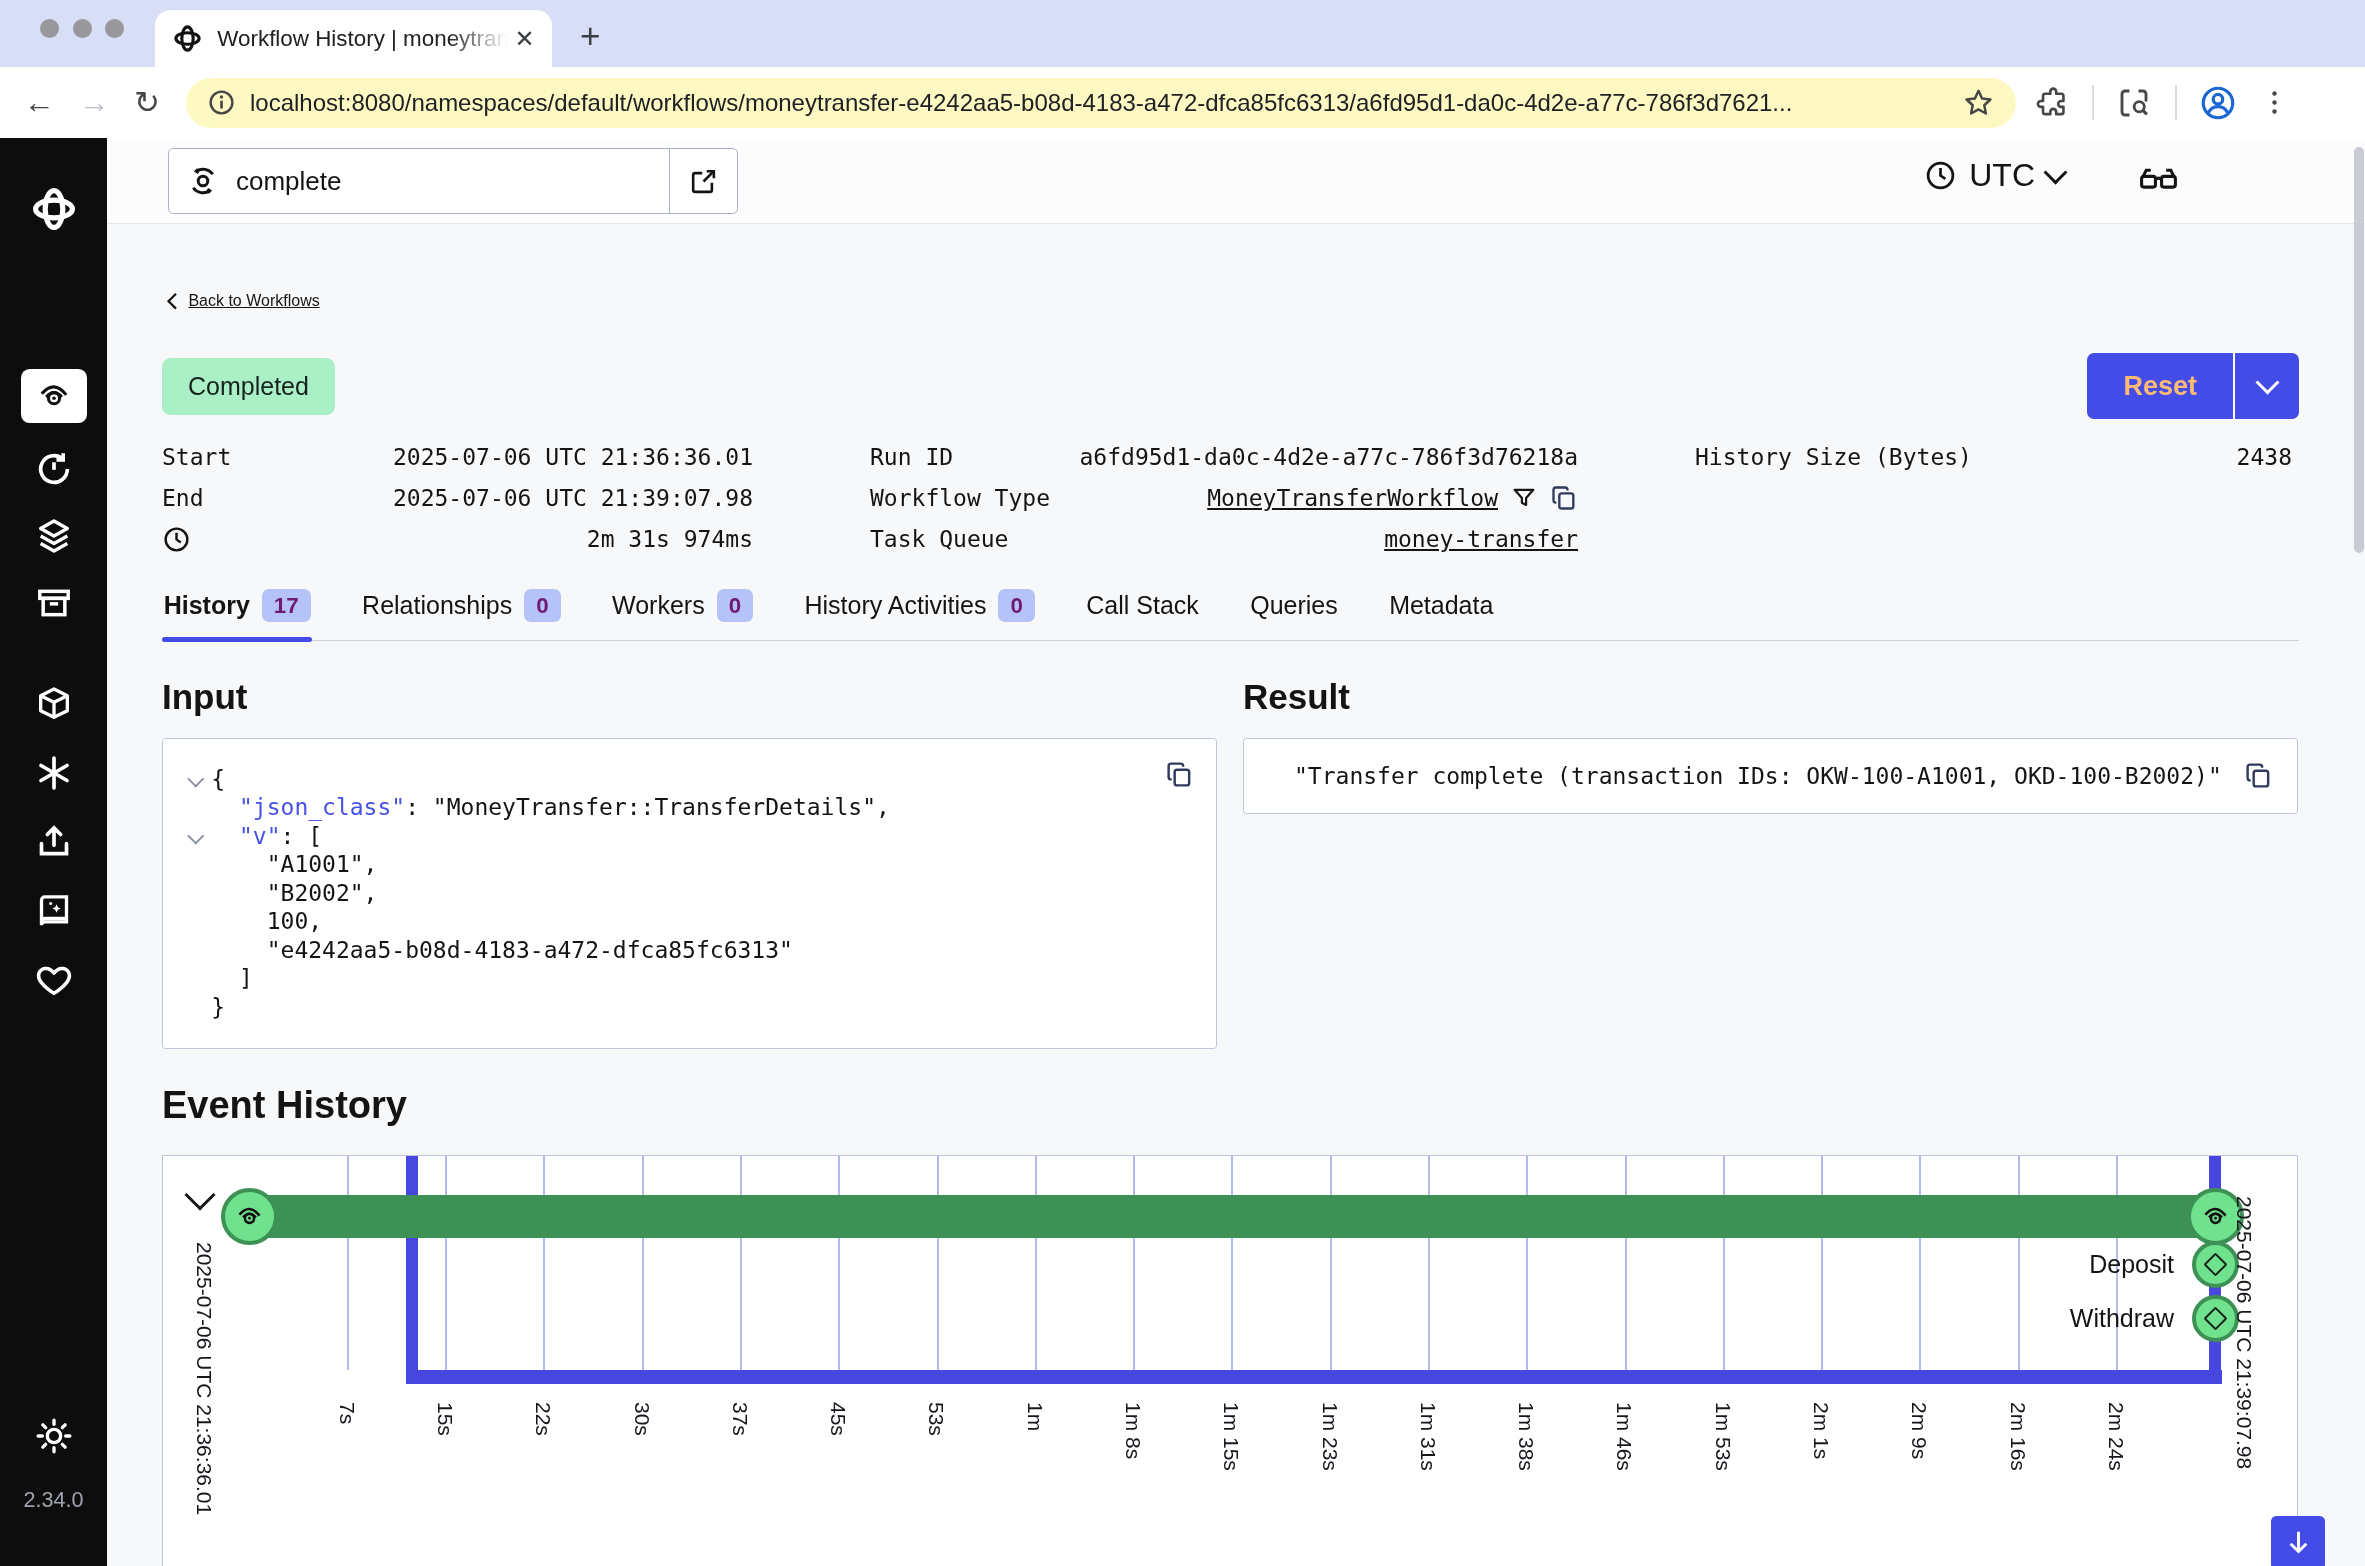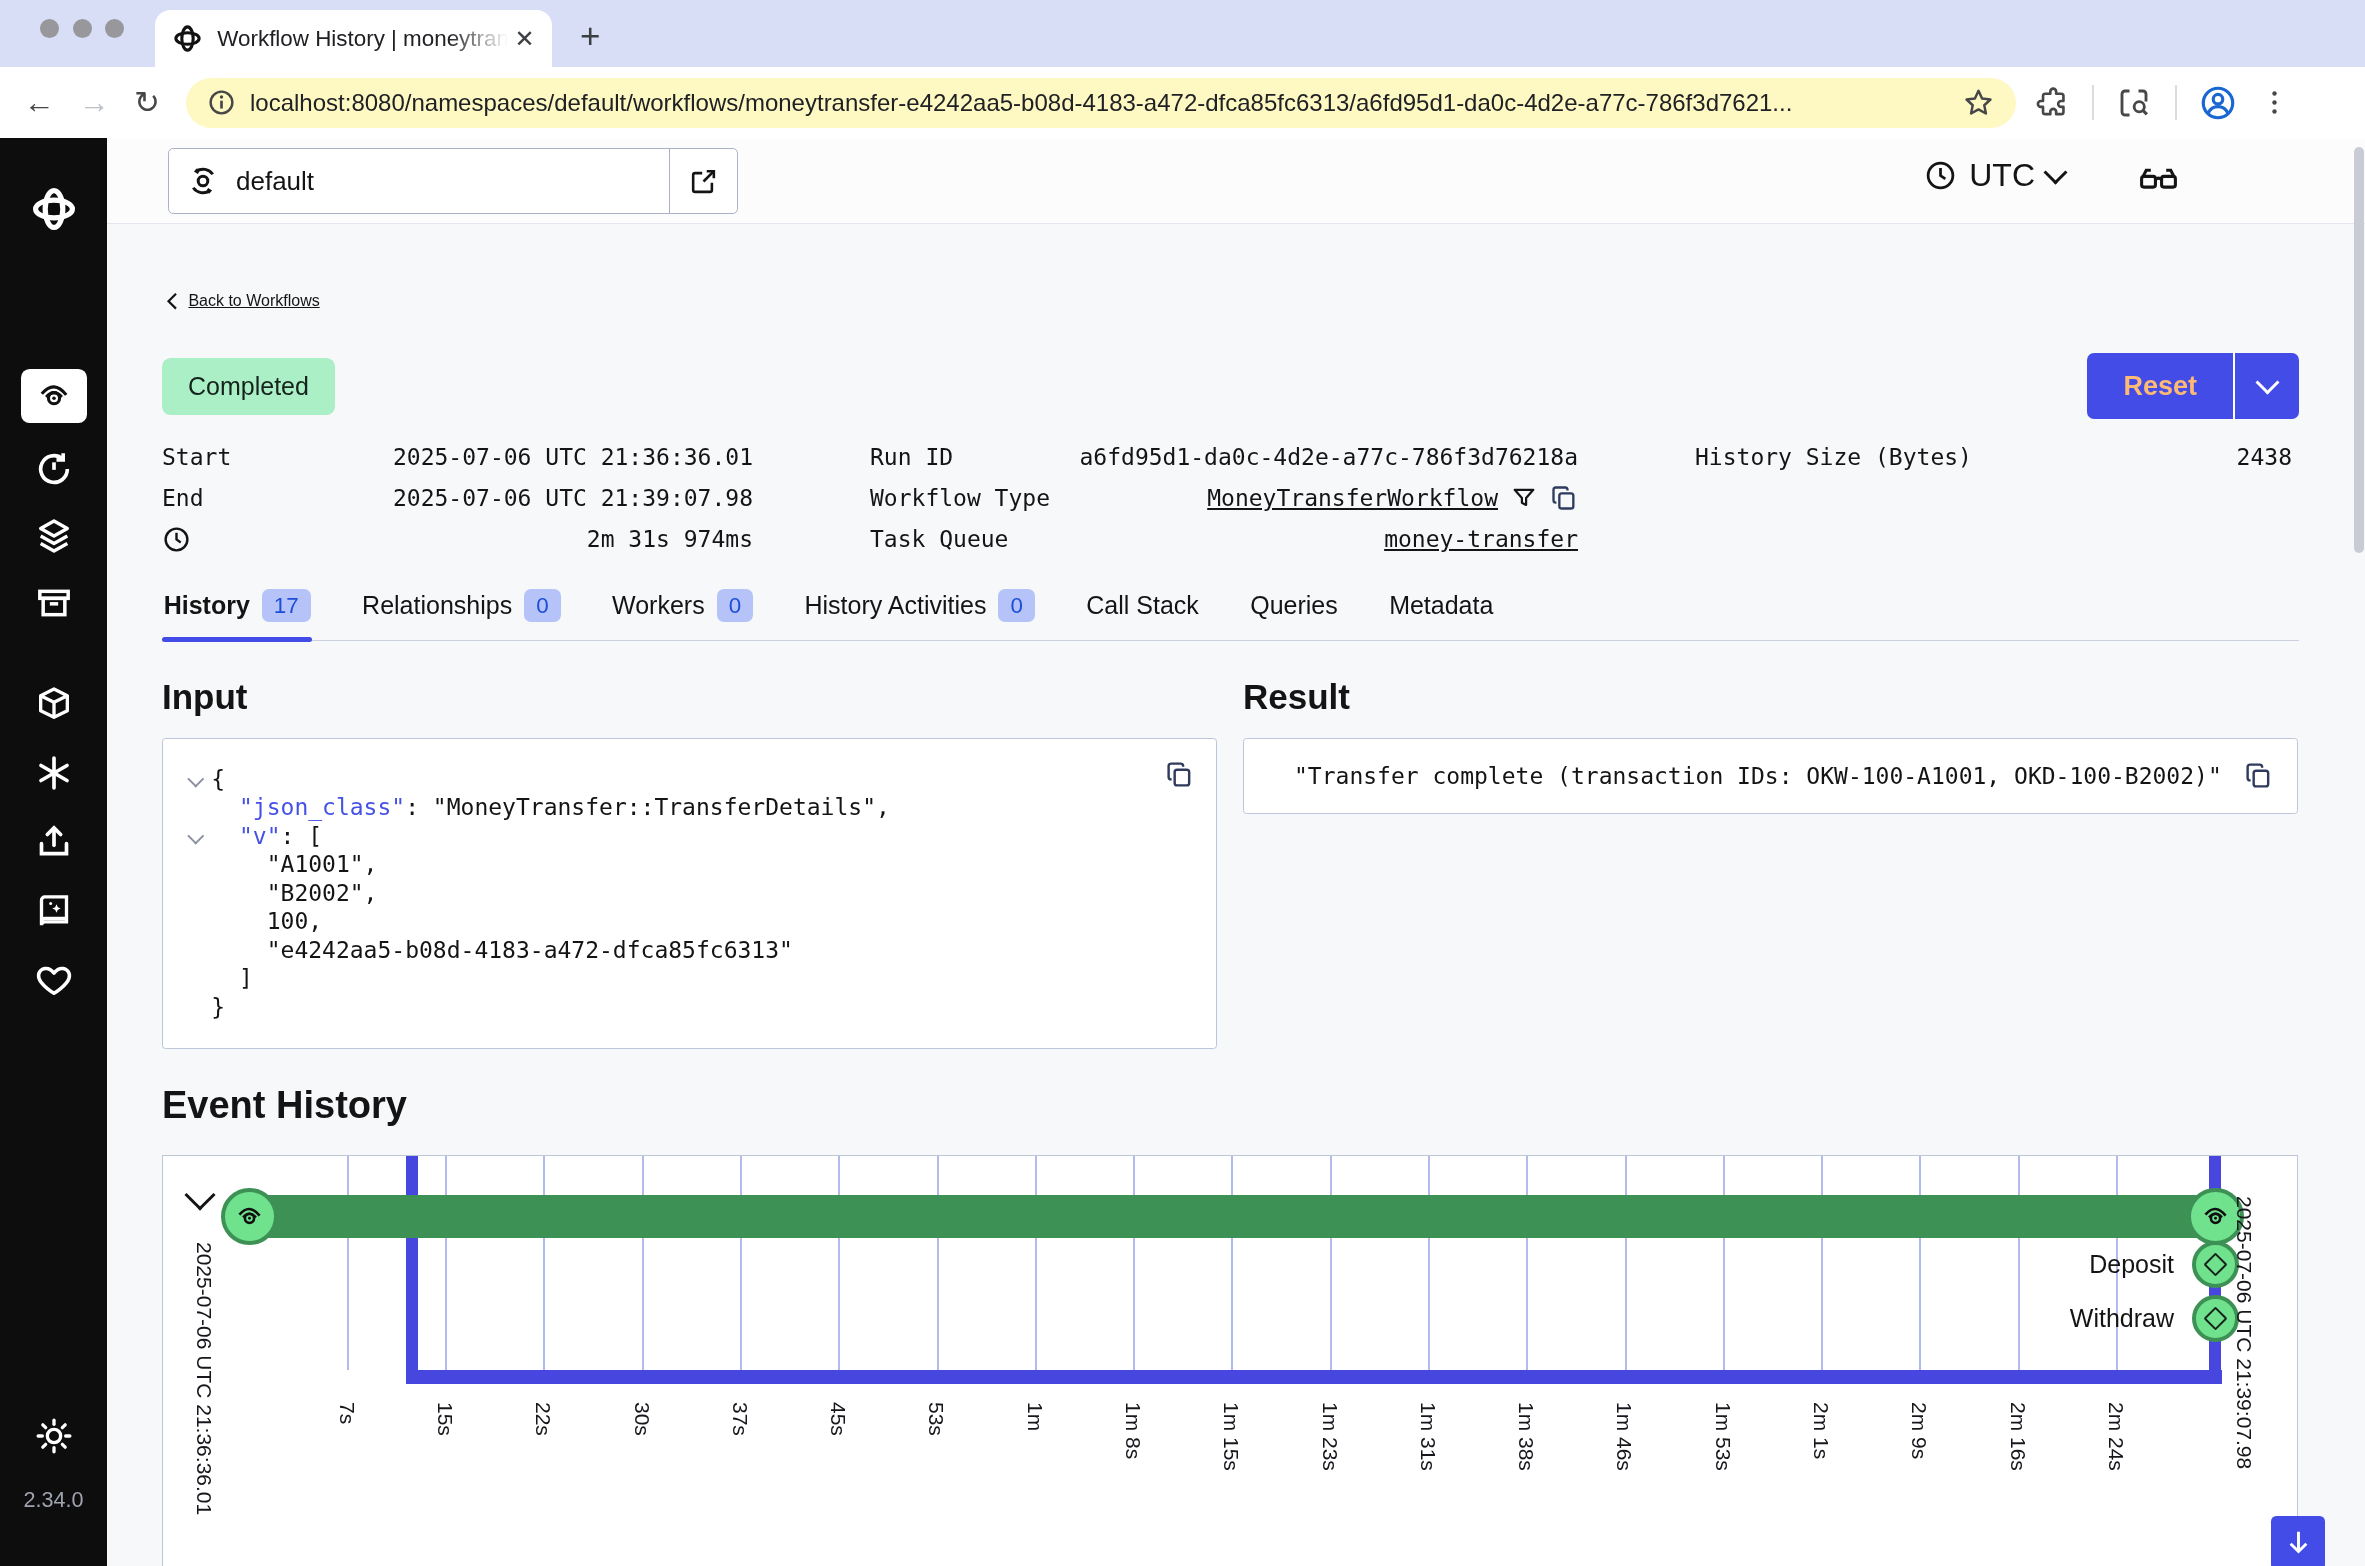--- a/index.html
+++ b/index.html
@@ -65,21 +65,21 @@
   .dcol3{width:597px;margin-left:117px;}
   .drow{height:41px;display:flex;align-items:center;justify-content:space-between;}
   .dlabel{color:#141414;}
   .dvalue{display:flex;align-items:center;justify-content:flex-end;gap:12px;white-space:nowrap;}
   .dlink{color:#141414;text-decoration:underline;}
 
   .ptabs{display:flex;margin-top:21px;gap:48px;border-bottom:1.7px solid #ccd1de;position:relative;}
   .ptab{display:flex;align-items:center;gap:12px;font-size:25px;padding:8.6px 1.7px 17.3px 1.7px;position:relative;color:#141414;}
   .ptab.active{font-weight:700;}
   .ptab.active::after{content:"";position:absolute;left:0;right:0;bottom:-2.6px;height:5.2px;background:#444CE7;border-radius:2.6px;}
-  .tab-badge{background:#b5c3f8;color:#1d4ed8;font-size:22.4px;font-weight:400;border-radius:7px;padding:3.5px 12px;}
+  .tab-badge{background:#b5c3f8;color:#701a75;font-size:22.4px;font-weight:700;border-radius:7px;padding:3.5px 12px;}
 
   .iosec{display:flex;margin-top:36px;gap:26px;}
   .iocol{width:1055px;}
   .iohead{font-size:35px;font-weight:700;}
   .iobox{margin-top:21px;background:#fff;border:1.7px solid #bcc5da;border-radius:3.5px;position:relative;box-sizing:border-box;}
   .inputbox{height:311px;padding:26px 17.3px;}
   .resultbox{height:76px;display:flex;align-items:center;padding:0 24px 0 50px;}
   .copybtn{color:#2f3a5c;}
   .copy-tr{position:absolute;right:22.4px;top:21px;}
   .json-line{display:flex;line-height:28.5px;font-size:23px;white-space:pre;}
@@ -280,21 +280,21 @@
 
   <div class="nsbar">
     <div class="nsselect">
       <svg width="36" height="36" viewBox="0 0 24 24" style="margin-left:15.5px">
         <circle cx="12" cy="12" r="3.2" fill="none" stroke="#141414" stroke-width="2"></circle>
         <path d="M18.5 7.5a8 8 0 0 0-11-2" fill="none" stroke="#141414" stroke-width="2"></path>
         <path d="M8.7 4.2l-1.2 1.3 1.6 1" fill="none" stroke="#141414" stroke-width="2"></path>
         <path d="M5.5 16.5a8 8 0 0 0 11 2" fill="none" stroke="#141414" stroke-width="2"></path>
         <path d="M15.3 19.8l1.2-1.3-1.6-1" fill="none" stroke="#141414" stroke-width="2"></path>
       </svg>
-      <span class="nslabel">default</span>
+      <span class="nslabel">complete</span>
       <span class="nsext">
         <svg width="31" height="31" viewBox="0 0 24 24">
           <g fill="none" stroke="#141414" stroke-width="2">
             <path d="M18.5 13v5.5a1.5 1.5 0 0 1-1.5 1.5H5.5A1.5 1.5 0 0 1 4 18.5V7a1.5 1.5 0 0 1 1.5-1.5H11"></path>
             <path d="M14.5 4h5.5v5.5"></path>
               <path d="M20 4l-8 8"></path>
           </g>
         </svg>
       </span>
     </div>

